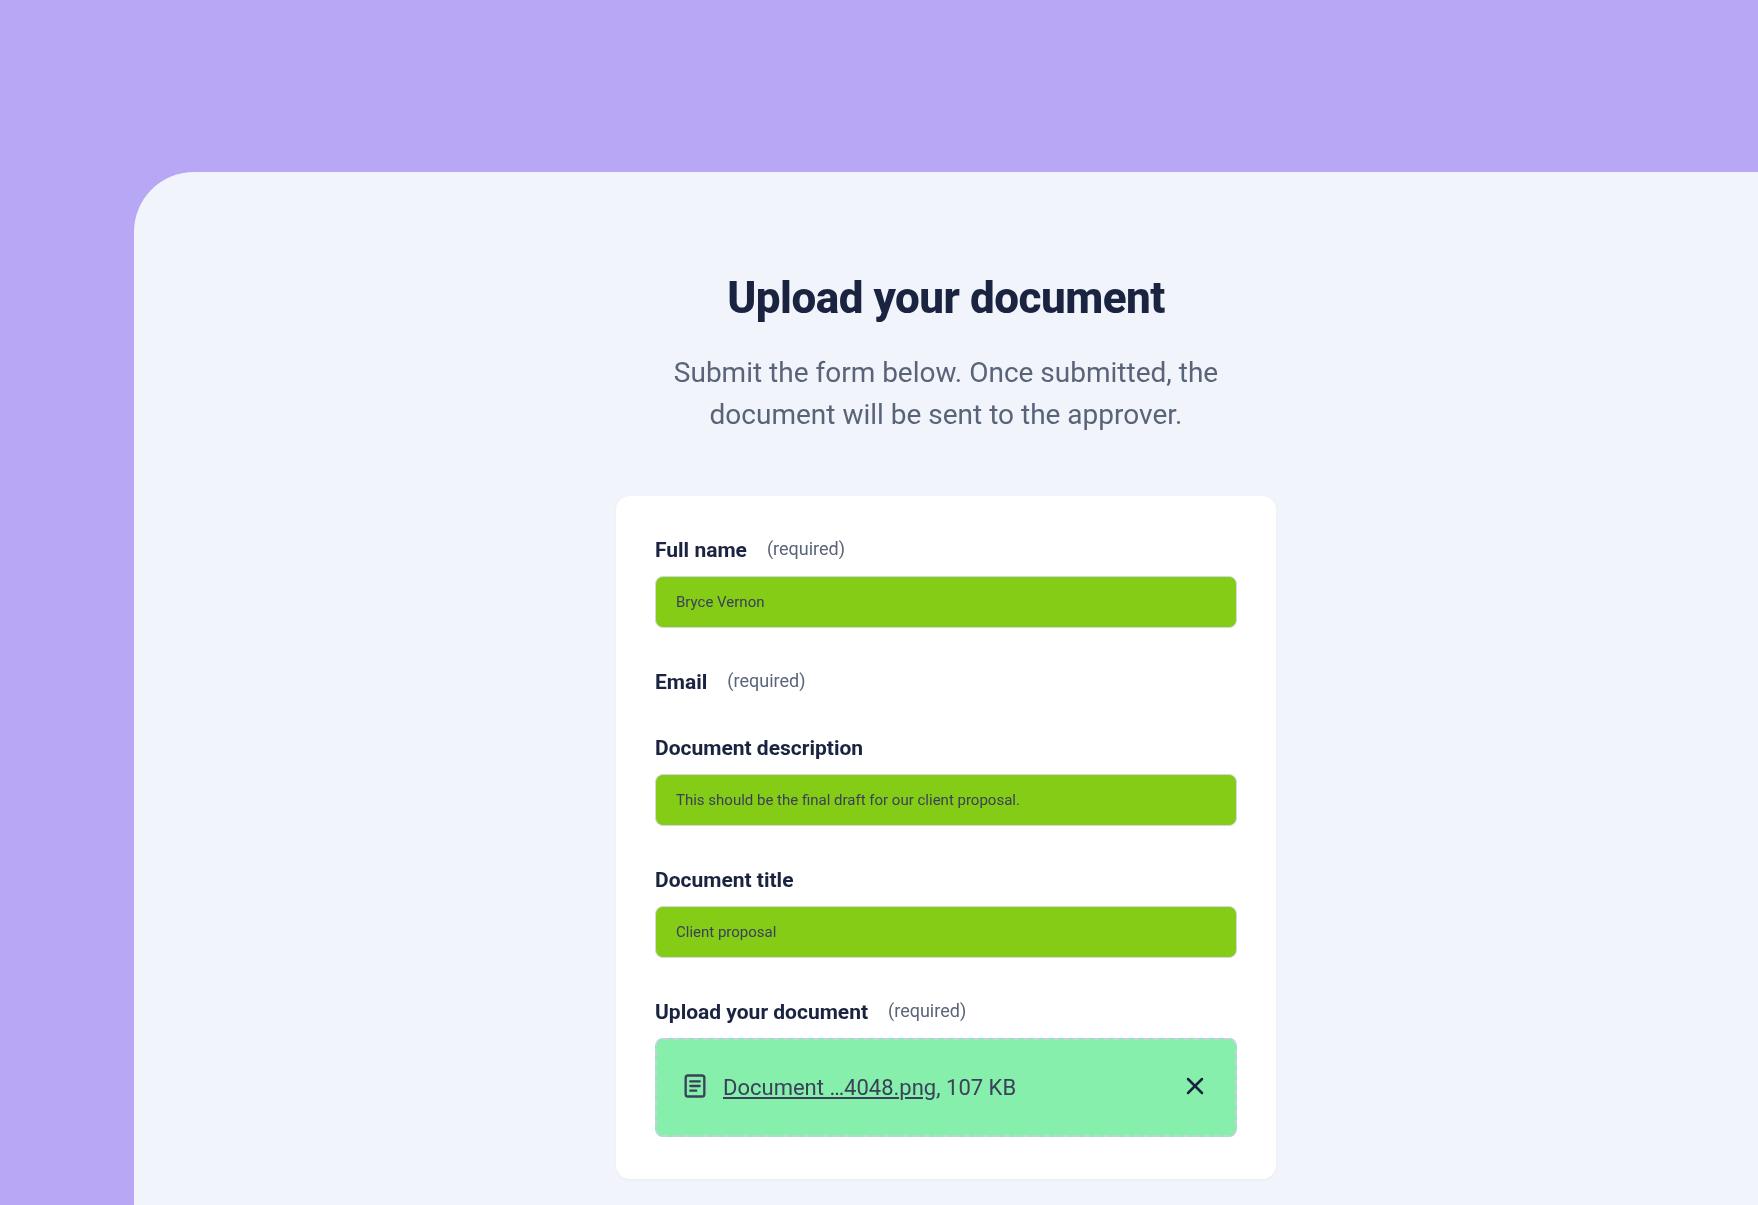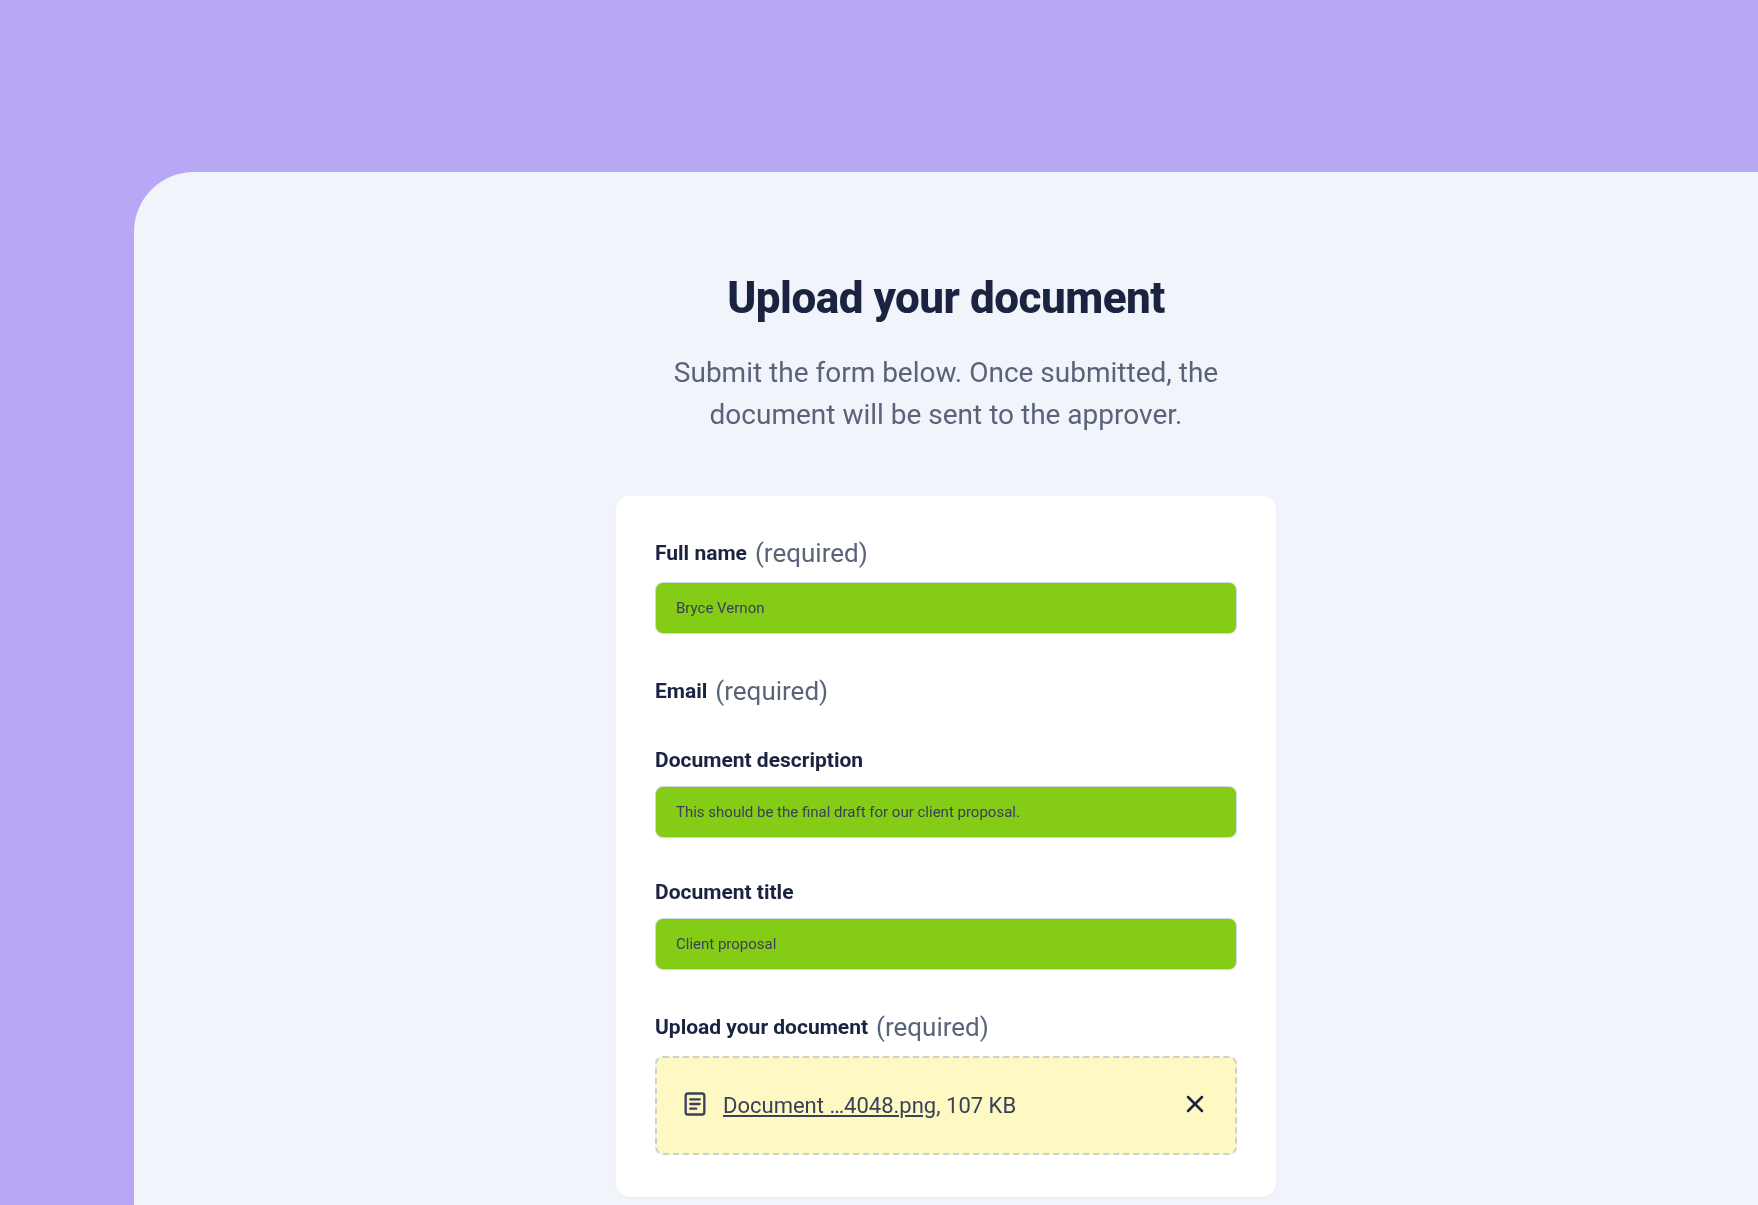--- a/index.html
+++ b/index.html
@@ -58,31 +58,31 @@
       border-radius: 14px;
       width: 660px;
       padding: 42px 39px;
       box-shadow: 0 1px 3px rgba(0,0,0,0.04);
     }
     .form-field {
       margin-bottom: 42px;
     }
     .field-label-row {
       display: flex;
-      align-items: center;
-      gap: 8px;
+      align-items: flex-start;
+      gap: 20px;
       margin-bottom: 14px;
     }
     .field-label {
       font-size: 21px;
       font-weight: 700;
       color: #1a2340;
     }
     .field-required {
-      font-size: 26px;
+      font-size: 18px;
       font-weight: 400;
       color: #5a6479;
     }
     .text-input {
       width: 100%;
       padding: 16px 20px;
       font-size: 15px;
       color: #3a4159;
       background: #84cc16;
       border: 1.5px solid #d0d7e5;
@@ -94,21 +94,21 @@
       color: #9ba3b4;
     }
     .upload-zone {
       width: 100%;
       border: 2px dashed #c8cfdd;
       border-radius: 8px;
       padding: 30px 24px;
       display: flex;
       align-items: center;
       justify-content: space-between;
-      background: #fef9c3;
+      background: #86efac;
     }
     .upload-file-info {
       display: flex;
       align-items: center;
       gap: 14px;
     }
     .doc-icon {
       width: 28px;
       height: 28px;
       flex-shrink: 0;

